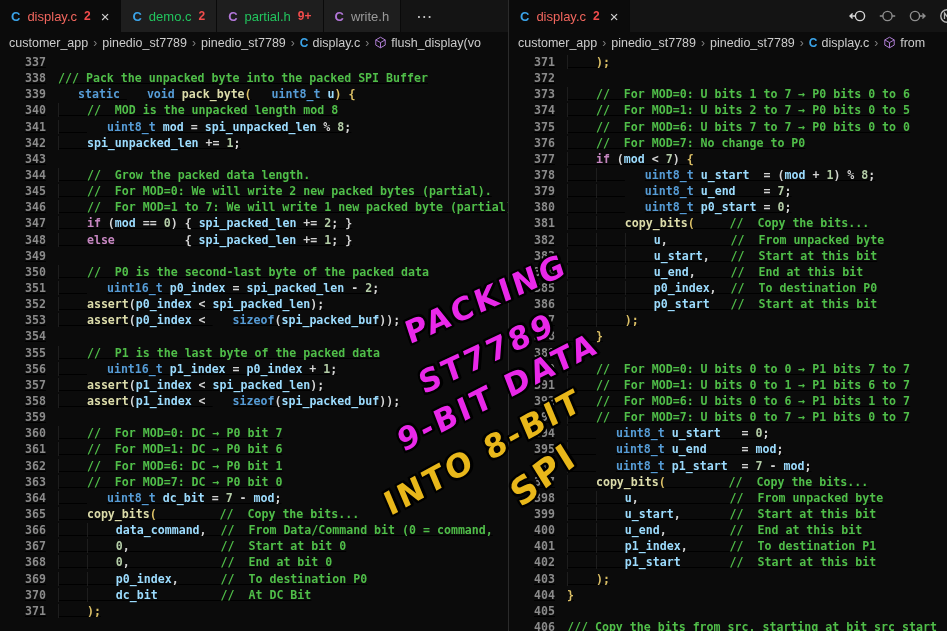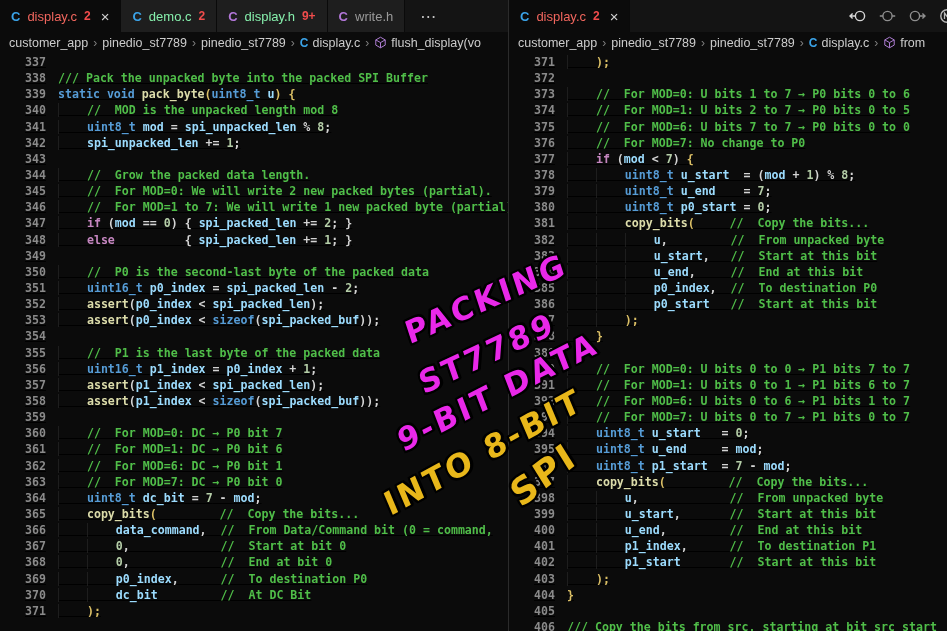--- a/index.html
+++ b/index.html
@@ -9,41 +9,41 @@
   .divider{width:1px;background:#2b2b2b;flex:0 0 1px;}
   
   .tabbar{height:32px;flex:0 0 32px;background:#141414;display:flex;align-items:stretch;overflow:hidden;position:relative;}
   .tabs{display:flex;align-items:stretch;}
   .tab{display:flex;align-items:center;padding:0 11px;gap:7px;background:#1e1e1e;
        border-right:1px solid #0a0a0a;font-size:13px;color:#b9b9b9;cursor:pointer;white-space:nowrap;}
   .tab.active{background:#0b0b0b;}
   .ticon{font-weight:700;font-size:13px;}
   .ticon.blue{color:#3BA3E8;} .ticon.purple{color:#B377D9;}
   .tlabel{color:#9a9a9a;}
-  .tlabel.err{color:#86efac;} .tab.active .tlabel.err{color:#F1665E;}
+  .tlabel.err{color:#22c55e;} .tab.active .tlabel.err{color:#F1665E;}
   .tbadge{color:#F14C4C;font-weight:700;font-size:12px;}
   .tclose{color:#d2d2d2;font-size:15px;line-height:15px;margin-left:3px;}
   .overflow{align-self:center;margin-left:15px;color:#c5c5c5;font-size:16px;letter-spacing:1px;}
   .navicons{position:absolute;right:-8px;top:0;height:32px;display:flex;align-items:center;gap:13px;}
   .navicons svg{display:block;}
   
   .crumbs{height:21px;flex:0 0 21px;background:#0b0b0b;display:flex;align-items:center;
           font-size:12.5px;color:#cccccc;padding-left:9px;white-space:nowrap;overflow:hidden;}
   .crumb{display:flex;align-items:flex-start;cursor:pointer;}
   .csep{color:#7f7f7f;margin:0 5px;font-size:12px;}
   .cic{color:#3BA3E8;font-weight:700;font-size:12px;margin-right:4px;}
   .mic{margin-right:4px;display:inline-flex;}
   
   .codearea{flex:1;overflow:hidden;font:700 11.6px/16.15px "DejaVu Sans Mono",monospace;
             white-space:pre;padding-top:1px;position:relative;text-decoration:underline;}
   .cl{display:flex;height:16.15px;}
   .ln{flex:0 0 58px;text-align:right;padding-right:12px;box-sizing:border-box;color:#8a8a8a;}
   .ct{flex:1;overflow:hidden;}
   .ind{border-left:1px solid rgba(210,210,210,0.10);}
-  .c{color:#50BE49;} .k{color:#569CD6;} .f{color:#DCDCAA;} .v{color:#9CDCFE;}
+  .c{color:#50BE49;} .k{color:#569CD6;margin-left:20px;} .f{color:#DCDCAA;} .v{color:#9CDCFE;}
   .n{color:#B5CEA8;} .o{color:#D4D4D4;} .t{color:#C586C0;} .b{color:#DCC066;}
   
   .annlayer{position:absolute;inset:0;pointer-events:none;}
   .ann{position:absolute;font-family:"DejaVu Sans",sans-serif;font-weight:900;letter-spacing:3px;
        transform-origin:0 50%;white-space:nowrap;
        text-shadow:-2px 0 0 #000,2px 0 0 #000,0 -2px 0 #000,0 2px 0 #000,
                    -2px -2px 0 #000,2px 2px 0 #000,-2px 2px 0 #000,2px -2px 0 #000,3px 1px 0 #000;}
 </style>
 </head>
 <body>
@@ -59,21 +59,21 @@
             <span class="tbadge">2</span>
             <span class="tclose">×</span>
           </div>
           <div class="tab">
             <span class="ticon blue">C</span>
             <span class="tlabel err">demo.c</span>
             <span class="tbadge">2</span>
           </div>
           <div class="tab">
             <span class="ticon purple">C</span>
-            <span class="tlabel err">display.h</span>
+            <span class="tlabel err">partial.h</span>
             <span class="tbadge">9+</span>
           </div>
           <div class="tab">
             <span class="ticon purple">C</span>
             <span class="tlabel">write.h</span>
           </div>
         </div>
       <div class="overflow">⋯</div>
     </div>
     <div class="crumbs">

